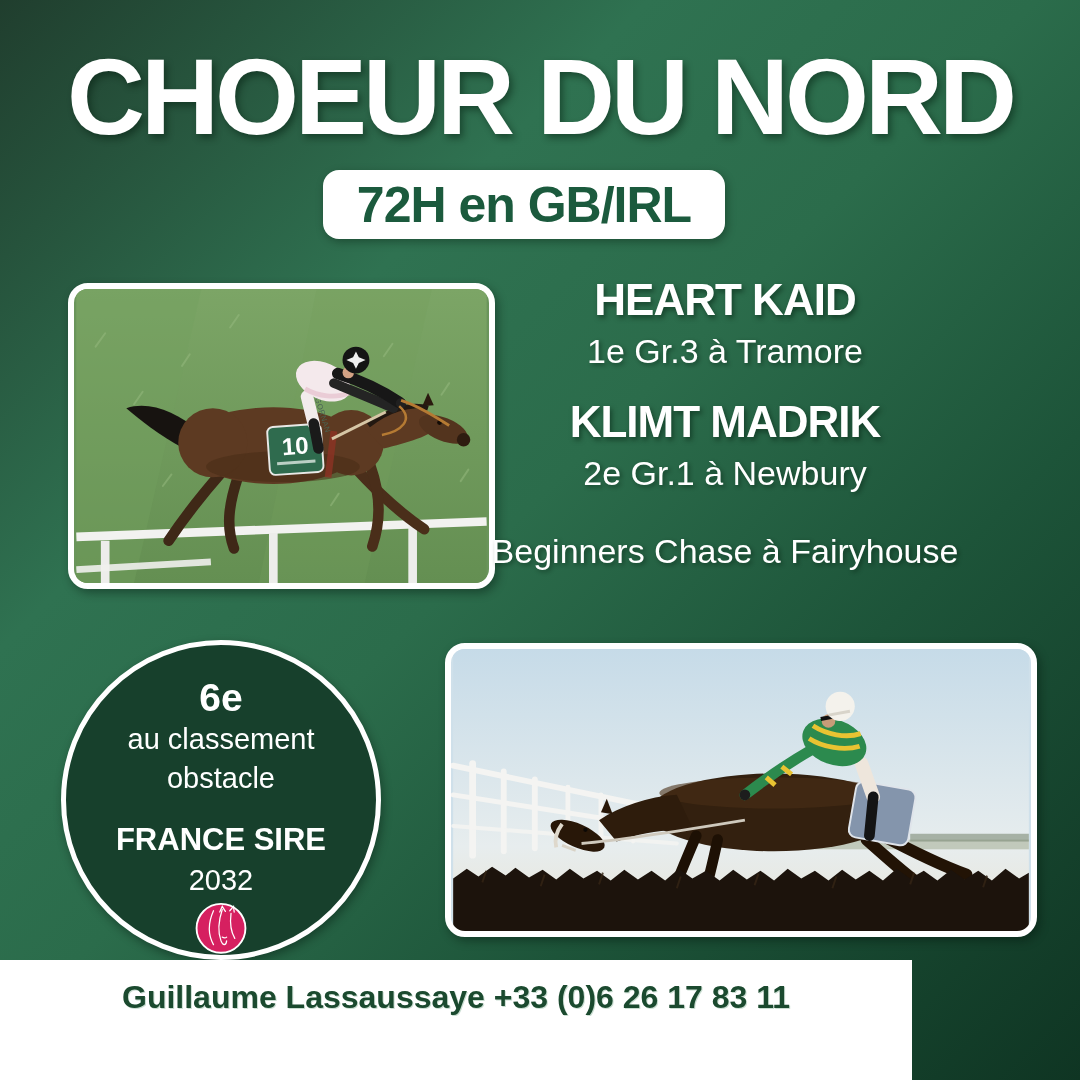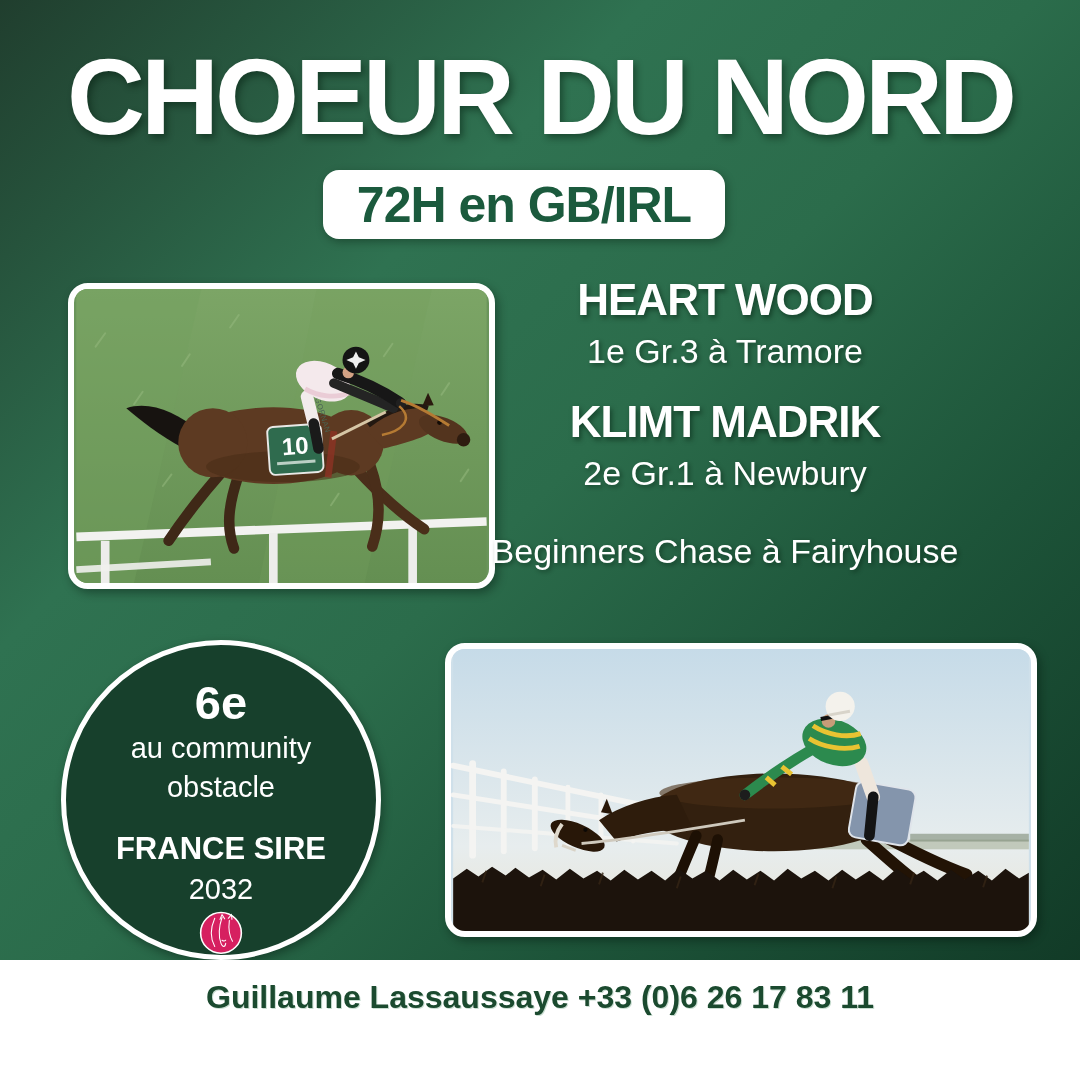--- a/index.html
+++ b/index.html
@@ -49,27 +49,27 @@
     text-shadow:2px 2px 4px rgba(0,25,12,.45);white-space:nowrap;
   }
   
   .circle-badge{
     position:absolute;left:61px;top:640px;width:320px;height:320px;
     border-radius:50%;background:#17402c;border:5px solid #ffffff;
     box-sizing:border-box;color:#fff;text-align:center;
     display:flex;flex-direction:column;align-items:center;
     padding-top:32px;box-shadow:2px 4px 10px rgba(0,18,9,.4);
   }
-  .rank-value{font-size:47px;font-weight:700;line-height:1.1;}
+  .rank-value{font-size:39px;font-weight:700;line-height:1.1;}
   .rank-line{font-size:29px;font-weight:400;line-height:1.36;}
   .rank-line.bold{font-weight:700;font-size:31px;margin-top:20px;}
   .badge-logo{margin-top:2px;width:76px;height:76px;}
   
   .footer{
-    position:absolute;left:0;top:960px;width:1080px;height:120px;background:#ffffff;
+    position:absolute;left:0;top:960px;width:912px;height:120px;background:#ffffff;
     display:flex;flex-direction:column;align-items:center;justify-content:flex-start;
     padding-top:16px;box-sizing:border-box;
   }
   .footer div{
     color:#1b4a2f;font-weight:700;font-size:32px;line-height:1.35;white-space:nowrap;
     text-shadow:1px 1px 0 rgba(150,190,165,.5);
   }
 </style>
 </head>
 <body>
@@ -156,35 +156,35 @@
         <path d="M291,65 L294,71 L301,74 L294,77 L291,83 L288,77 L281,74 L288,71 Z" fill="#efefef"></path>
         <path d="M338,116 C356,122 372,132 388,142" stroke="#b57a33" stroke-width="3" fill="none"></path>
         <path d="M336,122 C352,136 338,148 318,152" stroke="#b57a33" stroke-width="2.5" fill="none"></path>
         <path d="M322,128 L266,156" stroke="#d6c6a6" stroke-width="3"></path>
       </g>
     </svg>
   </div>
 
   <div class="results">
     <div class="result-group rg-0">
-      <div class="horse-name">HEART WOOD</div>
+      <div class="horse-name">HEART KAID</div>
       <div class="horse-result">1e Gr.3 à Tramore</div>
     </div>
     <div class="result-group rg-1">
       <div class="horse-name">KLIMT MADRIK</div>
       <div class="horse-result">2e Gr.1 à Newbury</div>
     </div>
     <div class="result-group rg-2">
       <div class="horse-result">Beginners Chase à Fairyhouse</div>
     </div>
   </div>
 
   <div class="circle-badge">
     <div class="rank-value">6e</div>
-    <div class="rank-line">au community</div>
+    <div class="rank-line">au classement</div>
     <div class="rank-line">obstacle</div>
     <div class="rank-line bold">FRANCE SIRE</div>
     <div class="rank-line">2032</div>
     <svg class="badge-logo" viewBox="0 0 84 84" aria-hidden="true">
       <circle cx="42" cy="42" r="39" fill="#d62060" stroke="#ffffff" stroke-width="3"></circle>
       <g stroke="#ffffff" stroke-width="2" fill="none" stroke-linecap="round">
         <path d="M30,14 C22,32 20,50 30,68"></path>
         <path d="M44,12 C38,30 36,46 42,62 C45,70 50,70 51,62"></path>
         <path d="M40,16 l4,-9 l5,8"></path>
         <path d="M56,14 l6,-7 l1,9"></path>

